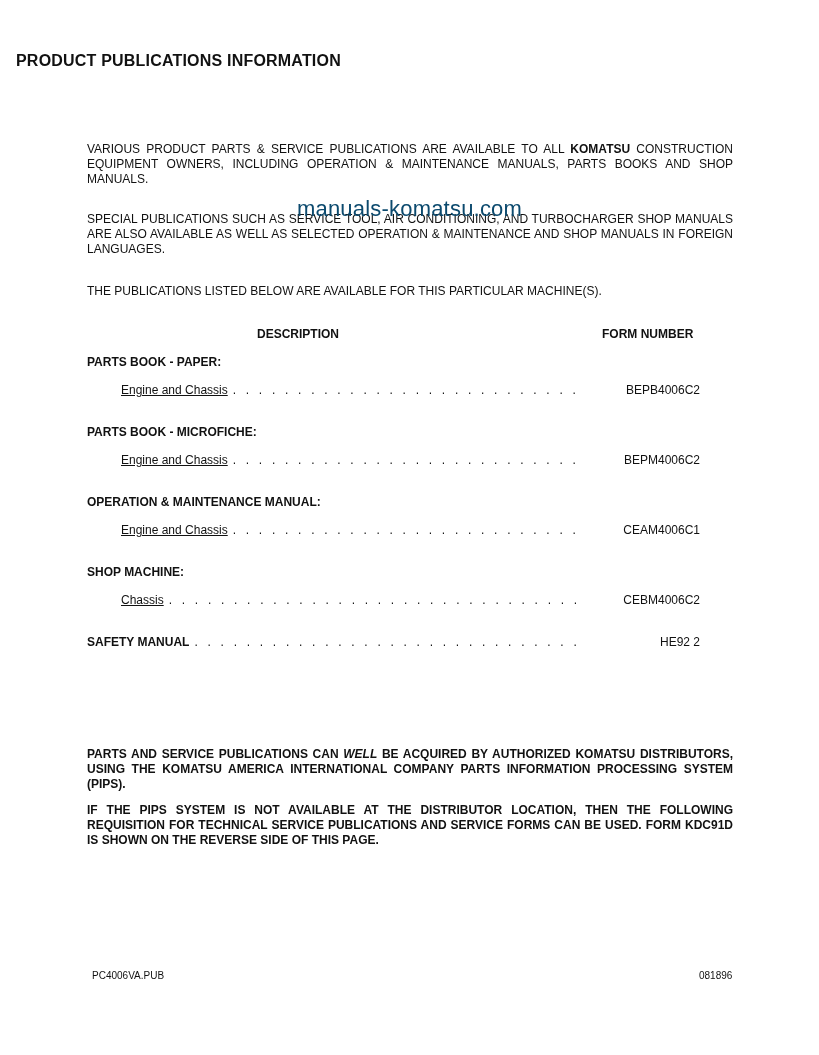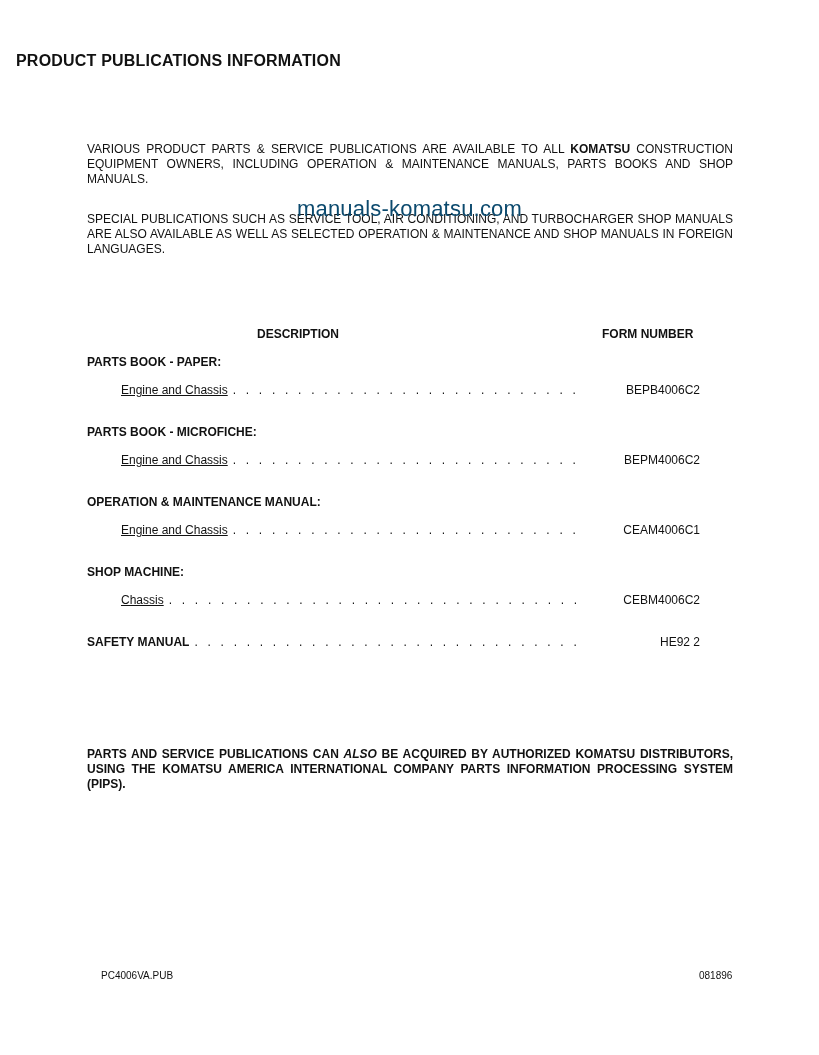--- a/index.html
+++ b/index.html
@@ -48,20 +48,21 @@
 <div class="page">
 
   <div class="title">PRODUCT PUBLICATIONS INFORMATION</div>
 
   <div class="para" style="top:142px;"><span>VARIOUS PRODUCT PARTS &amp; SERVICE PUBLICATIONS ARE AVAILABLE TO ALL </span><b>KOMATSU</b><span> CONSTRUCTION EQUIPMENT OWNERS, INCLUDING OPERATION &amp; MAINTENANCE MANUALS, PARTS BOOKS AND SHOP MANUALS.</span></div>
 
   <div class="para" style="top:212px;">SPECIAL PUBLICATIONS SUCH AS SERVICE TOOL, AIR CONDITIONING, AND TURBOCHARGER SHOP MANUALS ARE ALSO AVAILABLE AS WELL AS SELECTED OPERATION &amp; MAINTENANCE AND SHOP MANUALS IN FOREIGN LANGUAGES.</div>
 
   <div class="watermark">manuals-komatsu.com</div>
 
+  <div class="para" style="top:284px;">THE PUBLICATIONS LISTED BELOW ARE AVAILABLE FOR THIS PARTICULAR MACHINE(S).</div>
 
   <div class="hdr" style="left:257px;text-align:right;">DESCRIPTION</div>
   <div class="hdr" style="left:602px;">FORM NUMBER</div>
 
   <div class="section" style="top:355px;">PARTS BOOK - PAPER:</div>
   <div class="row" style="top:383px;">
     <span class="label">Engine and Chassis</span>
     <span class="dots" style="width:350px;">. . . . . . . . . . . . . . . . . . . . . . . . . . . . . . . . . . . . . . . . . . . . . . . . . . . . . . . . . . . . . . . . . . . . . . .</span>
     <span class="form">BEPB4006C2</span>
   </div>
@@ -86,19 +87,20 @@
     <span class="dots" style="width:415px;">. . . . . . . . . . . . . . . . . . . . . . . . . . . . . . . . . . . . . . . . . . . . . . . . . . . . . . . . . . . . . . . . . . . . . . .</span>
     <span class="form">CEBM4006C2</span>
   </div>
 
   <div class="row safety" style="top:635px;">
     <span class="safety-label">SAFETY MANUAL</span>
     <span class="dots" style="width:390px;">. . . . . . . . . . . . . . . . . . . . . . . . . . . . . . . . . . . . . . . . . . . . . . . . . . . . . . . . . . . . . . . . . . . . . . .</span>
     <span class="form">HE92 2</span>
   </div>
 
-  <div class="para bold-para" style="top:747px;"><span>PARTS AND SERVICE PUBLICATIONS CAN </span><i>ALSO</i><span> BE ACQUIRED BY AUTHORIZED KOMATSU DISTRIBUTORS, USING THE KOMATSU AMERICA INTERNATIONAL COMPANY PARTS INFORMATION PROCESSING SYSTEM (PIPS).</span></div>
+  <div class="para bold-para" style="top:747px;"><span>PARTS AND SERVICE PUBLICATIONS CAN </span><i>WELL</i><span> BE ACQUIRED BY AUTHORIZED KOMATSU DISTRIBUTORS, USING THE KOMATSU AMERICA INTERNATIONAL COMPANY PARTS INFORMATION PROCESSING SYSTEM (PIPS).</span></div>
 
+  <div class="para bold-para" style="top:803px;">IF THE PIPS SYSTEM IS NOT AVAILABLE AT THE DISTRIBUTOR LOCATION, THEN THE FOLLOWING REQUISITION FOR TECHNICAL SERVICE PUBLICATIONS AND SERVICE FORMS CAN BE USED. FORM KDC91D IS SHOWN ON THE REVERSE SIDE OF THIS PAGE.</div>
 
-  <div class="footer" style="left:101px;">PC4006VA.PUB</div>
+  <div class="footer" style="left:92px;">PC4006VA.PUB</div>
   <div class="footer" style="left:699px;">081896</div>
 
 </div>
 
 </body></html>

